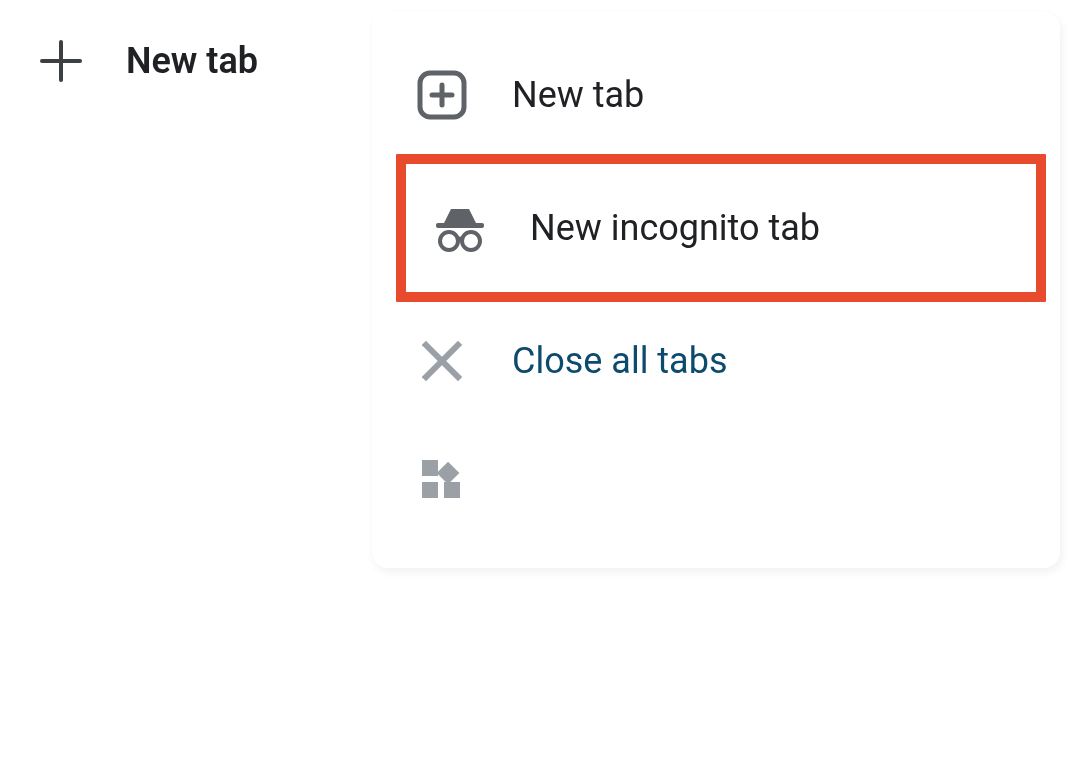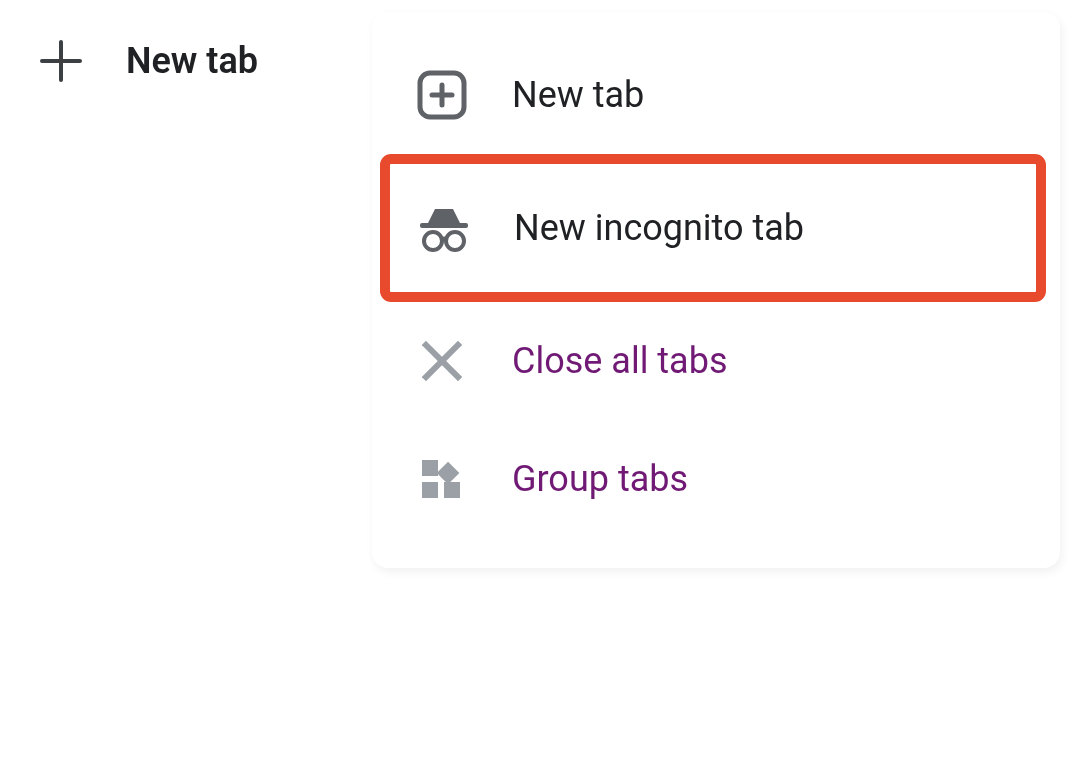--- a/index.html
+++ b/index.html
@@ -45,43 +45,43 @@
   .menu-item {
     display: flex;
     align-items: center;
     height: 118px;
     padding-left: 40px;
     cursor: pointer;
   }
   .menu-item.disabled { cursor: default; }
   .menu-item.highlight {
     border: 10px solid #e84a2d;
-    border-radius: 11px;
-    margin: 0 14px 0 8px;
+    border-radius: 1px;
+    margin: 0 14px 0 24px;
     padding-left: 24px;
     height: 148px;
   }
 
   .menu-icon {
     width: 60px;
     display: flex;
     justify-content: center;
     align-items: center;
     flex-shrink: 0;
   }
   .menu-icon svg { display:block; }
 
   .menu-label {
     font-size: 36px;
     font-weight: 400;
     color: #202124;
     margin-left: 40px;
   }
   .menu-item.disabled .menu-label {
-    color: #701a75;
+    color: #0c4a6e;
   }
 </style>
 </head>
 <body>
 
 <div class="left-new-tab">
   <span class="plus-icon">
     <svg width="42" height="42" viewBox="0 0 42 42">
       <line x1="21" y1="2" x2="21" y2="40" stroke="#3c4043" stroke-width="4" stroke-linecap="round"></line>
       <line x1="2" y1="21" x2="40" y2="21" stroke="#3c4043" stroke-width="4" stroke-linecap="round"></line>
@@ -131,17 +131,16 @@
 
   <div class="menu-item disabled">
     <span class="menu-icon">
       <svg width="46" height="46" viewBox="0 0 46 46">
         <rect x="3" y="4" width="16" height="16" fill="#9aa0a6"></rect>
         <rect x="26" y="11" width="16" height="16" fill="#9aa0a6" transform="rotate(45 34 12)"></rect>
         <rect x="3" y="26" width="16" height="16" fill="#9aa0a6"></rect>
         <rect x="25" y="26" width="16" height="16" fill="#9aa0a6"></rect>
       </svg>
     </span>
-    <span class="menu-label">Group tabs</span>
   </div>
 
 
 </div>
 
 </body></html>

